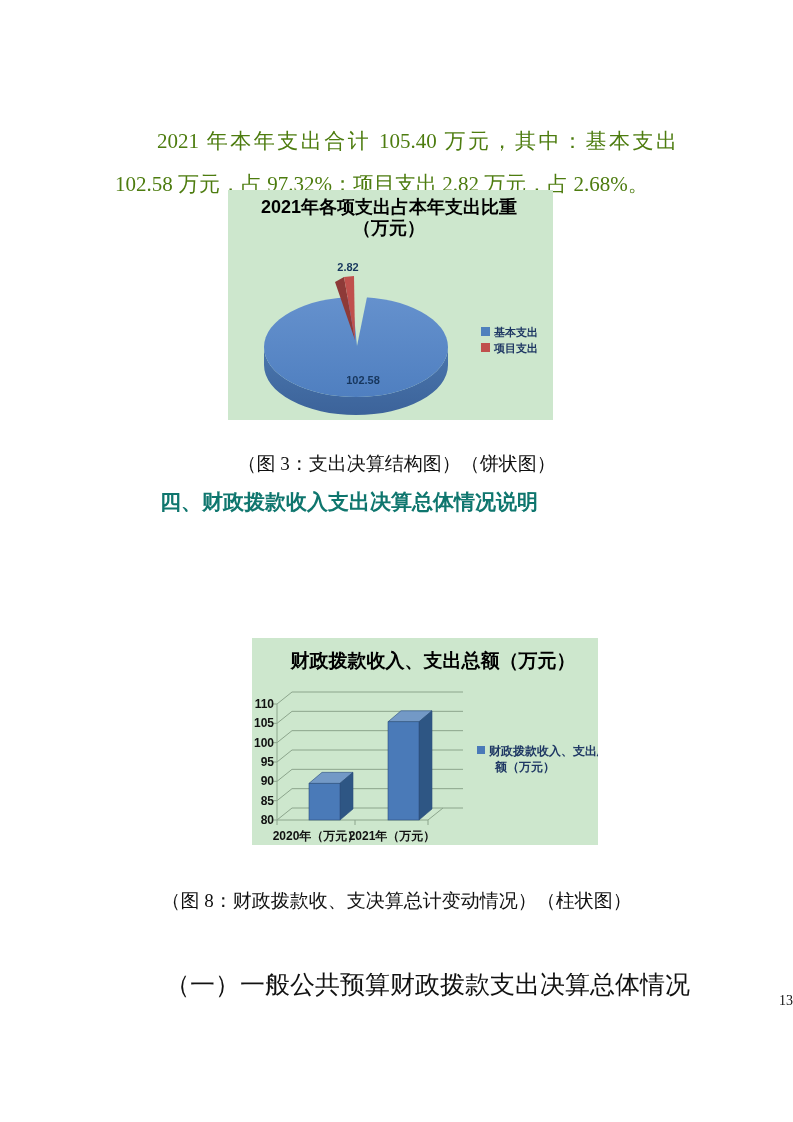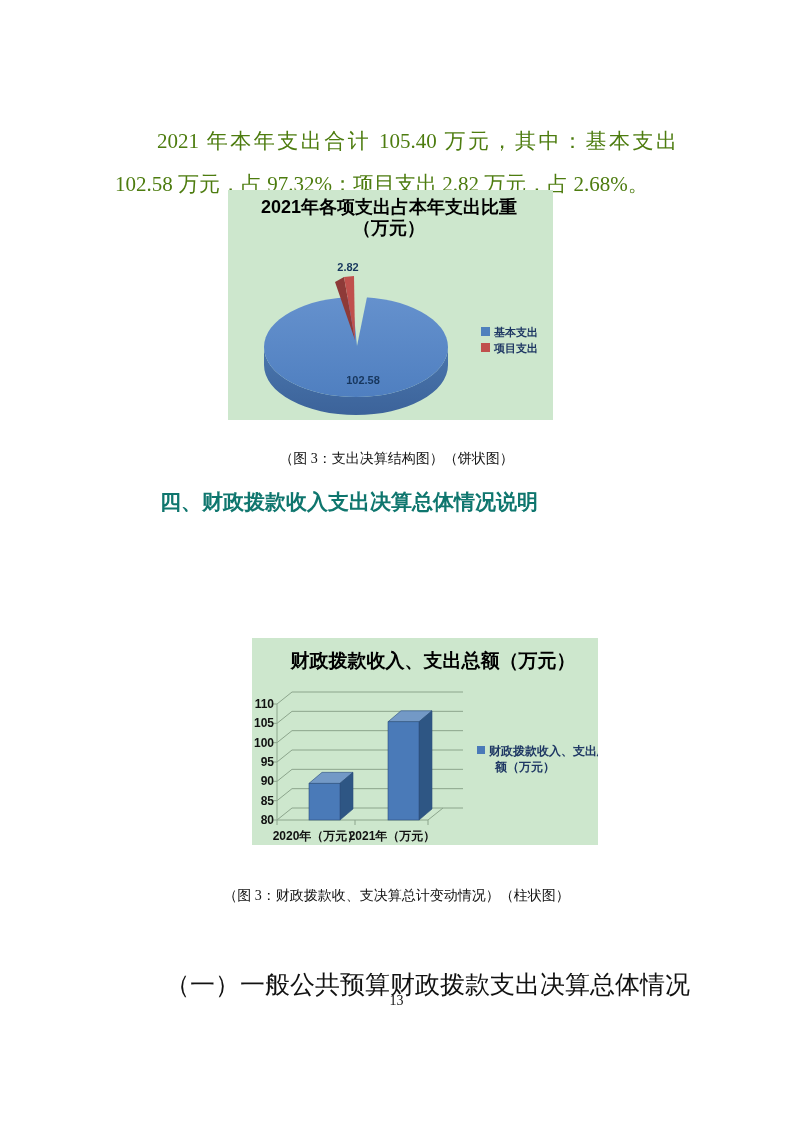--- a/index.html
+++ b/index.html
@@ -9,34 +9,34 @@
     overflow:hidden;
   }
   .page{position:absolute;inset:0;}
   .bodytext{
     position:absolute;left:115px;width:562px;
     font-size:21px;line-height:43px;text-align:justify;
     text-indent:42px;color:#4d7c0f;
   }
   .caption{
     position:absolute;left:0;width:793px;text-align:center;
-    font-size:14px;line-height:26px;color:#111;
+    font-size:19px;line-height:26px;color:#111;
   }
   .heading{
     position:absolute;left:115px;width:600px;
     font-family:"Liberation Sans","DejaVu Sans",sans-serif;
     font-weight:bold;font-size:21px;line-height:30px;color:#0f766e;
     text-indent:45px;
   }
   .subheading{
     position:absolute;left:115px;width:600px;
     font-size:25px;line-height:30px;color:#111;text-indent:50px;
   }
   .pagenum{
-    position:absolute;left:0;width:793px;text-align:center;
+    position:absolute;left:0;width:793px;text-align:right;
     font-size:14px;color:#111;
   }
   .chartbox{position:absolute;display:block;}
   
   .c-title{font-family:"Liberation Sans","DejaVu Sans",sans-serif;font-weight:bold;fill:#000;}
   .pie-title{font-size:18px;}
   .bar-title{font-size:19px;}
   .datalab{font-family:"Liberation Sans","DejaVu Sans",sans-serif;font-weight:bold;font-size:11px;fill:#17365d;}
   .legtext{font-family:"Liberation Sans","DejaVu Sans",sans-serif;font-weight:bold;font-size:11px;fill:#1f3864;}
   .legtext2{font-family:"Liberation Sans","DejaVu Sans",sans-serif;font-weight:bold;font-size:12px;fill:#1f3864;}
@@ -140,20 +140,20 @@
         <text x="140" y="202" text-anchor="middle" class="xlab">2021年（万元）</text>
       </g>
 
     <g>
       <rect x="225" y="108" width="8" height="8" fill="#4a7ab8"></rect>
       <text class="legtext2" x="237" y="117">财政拨款收入、支出总</text>
       <text class="legtext2" x="243" y="133">额（万元）</text>
     </g>
   </svg>
 
-  <p class="caption" style="top:869px;">（图 3：财政拨款收、支决算总计变动情况）（柱状图）</p>
+  <p class="caption" style="top:869px;">（图 8：财政拨款收、支决算总计变动情况）（柱状图）</p>
 
 
   <h3 class="subheading" style="top:945px;font-weight:normal;">（一）一般公共预算财政拨款支出决算总体情况</h3>
 
   <div class="pagenum" style="top:993px;">13</div>
 
 </div>
 
 </body></html>

